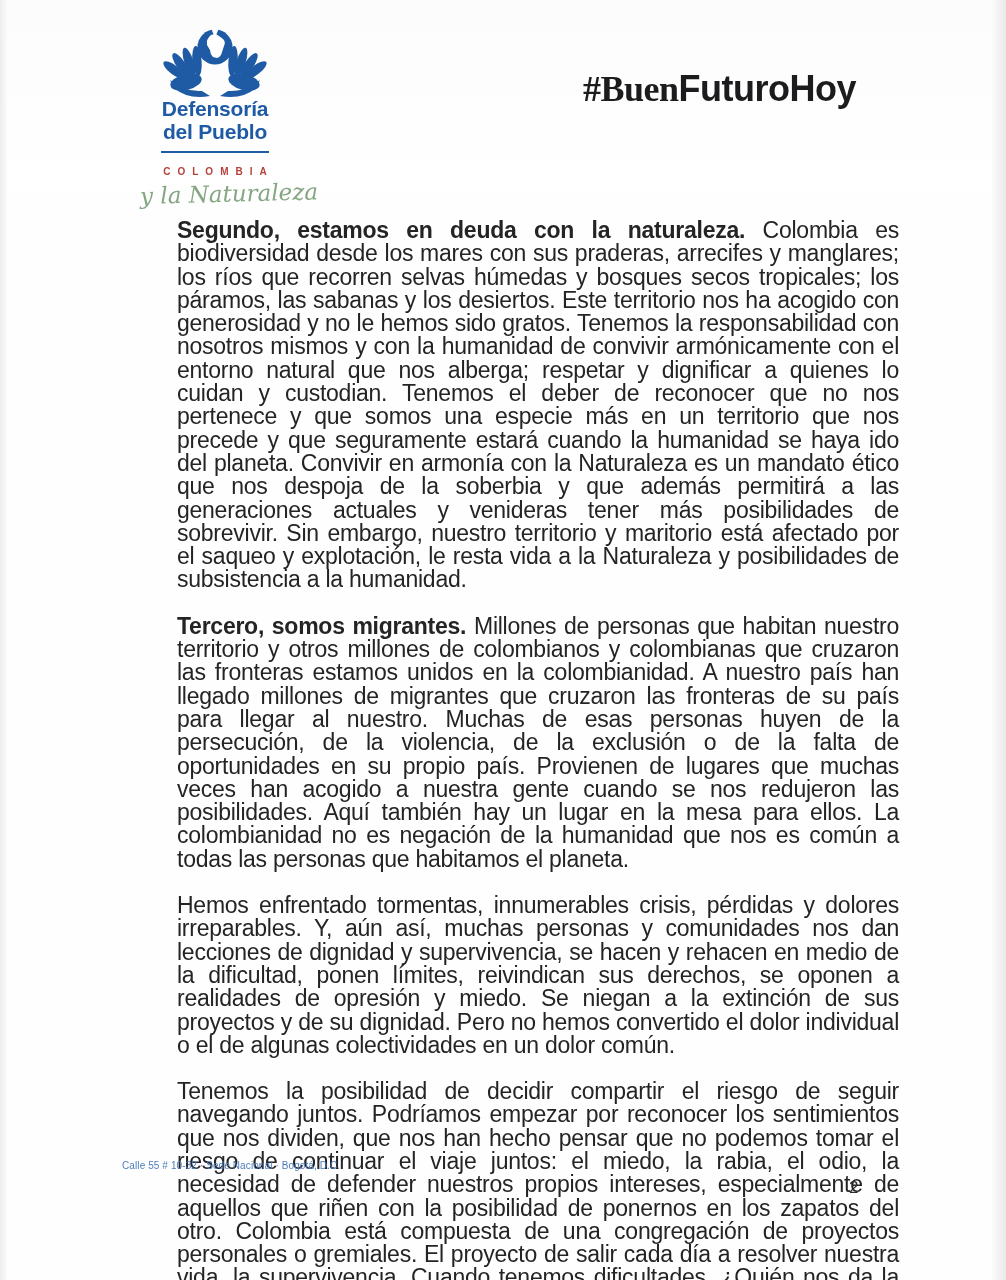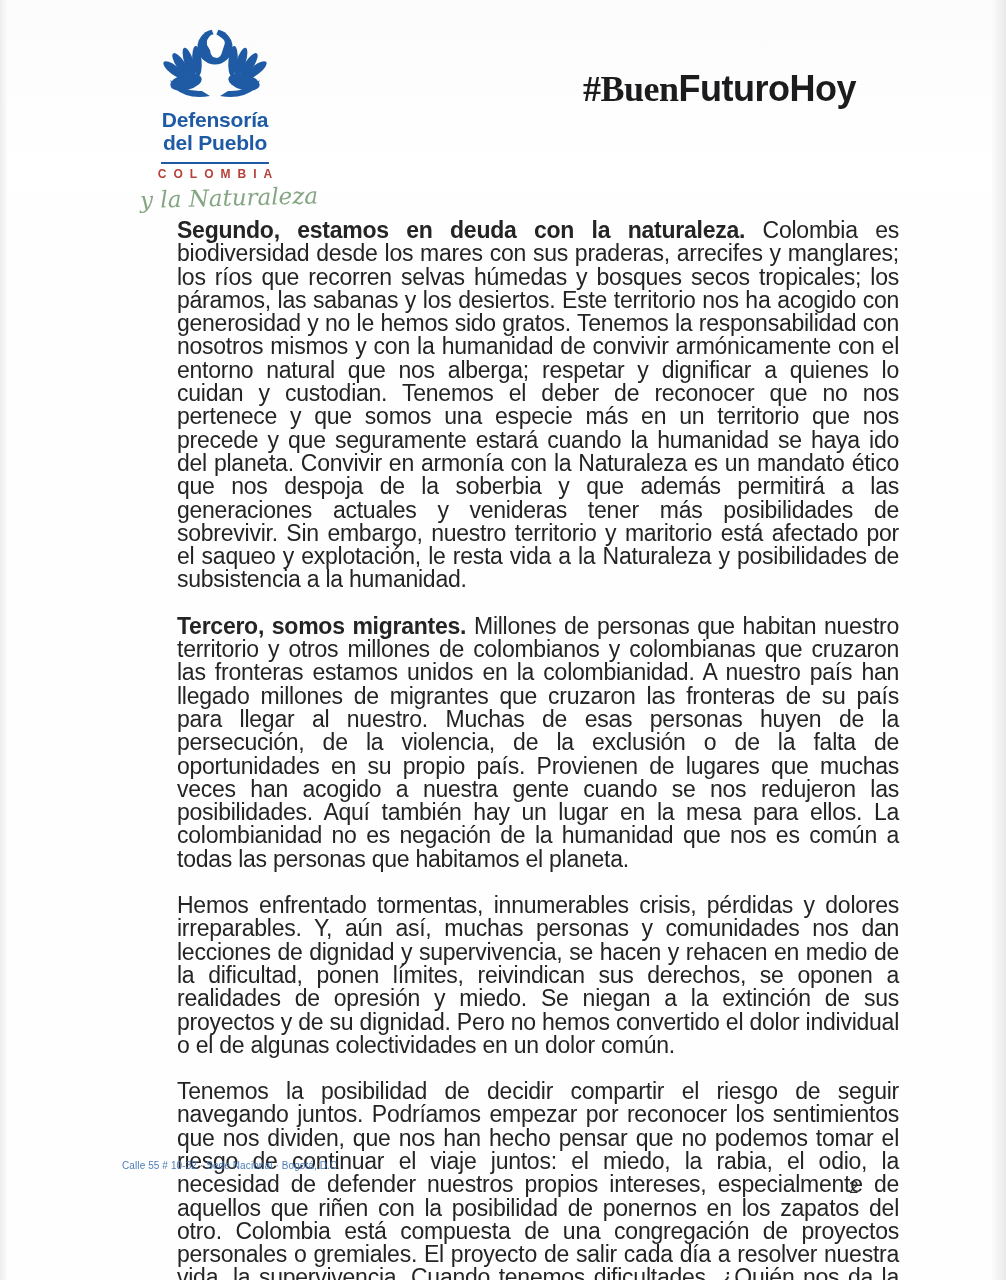--- a/index.html
+++ b/index.html
@@ -33,36 +33,36 @@
   
   .logo-block {
     position: absolute;
     left: 140px;
     top: 26px;
     width: 150px;
     text-align: center;
   }
   .logo-emblem { display: block; margin: 0 auto; }
   .logo-title {
-    margin-top: 11px;
+    margin-top: 0;
     color: #1f5ba5;
     font-weight: bold;
     font-size: 21px;
     line-height: 1.08;
     letter-spacing: -0.2px;
   }
   .logo-title .underlined {
     display: inline-block;
     border-bottom: 2.5px solid #1f5ba5;
     padding: 0 2px 8px 2px;
   }
   .logo-country {
-    margin-top: 3px;
+    margin-top: 13px;
     color: #b5413a;
-    font-size: 12px;
+    font-size: 10px;
     font-weight: bold;
     letter-spacing: 7px;
     text-indent: 7px;
   }
   .logo-tagline {
     margin-top: 4px;
     color: #85a683;
     font-family: "DejaVu Serif", serif;
     font-style: italic;
     font-size: 23px;

